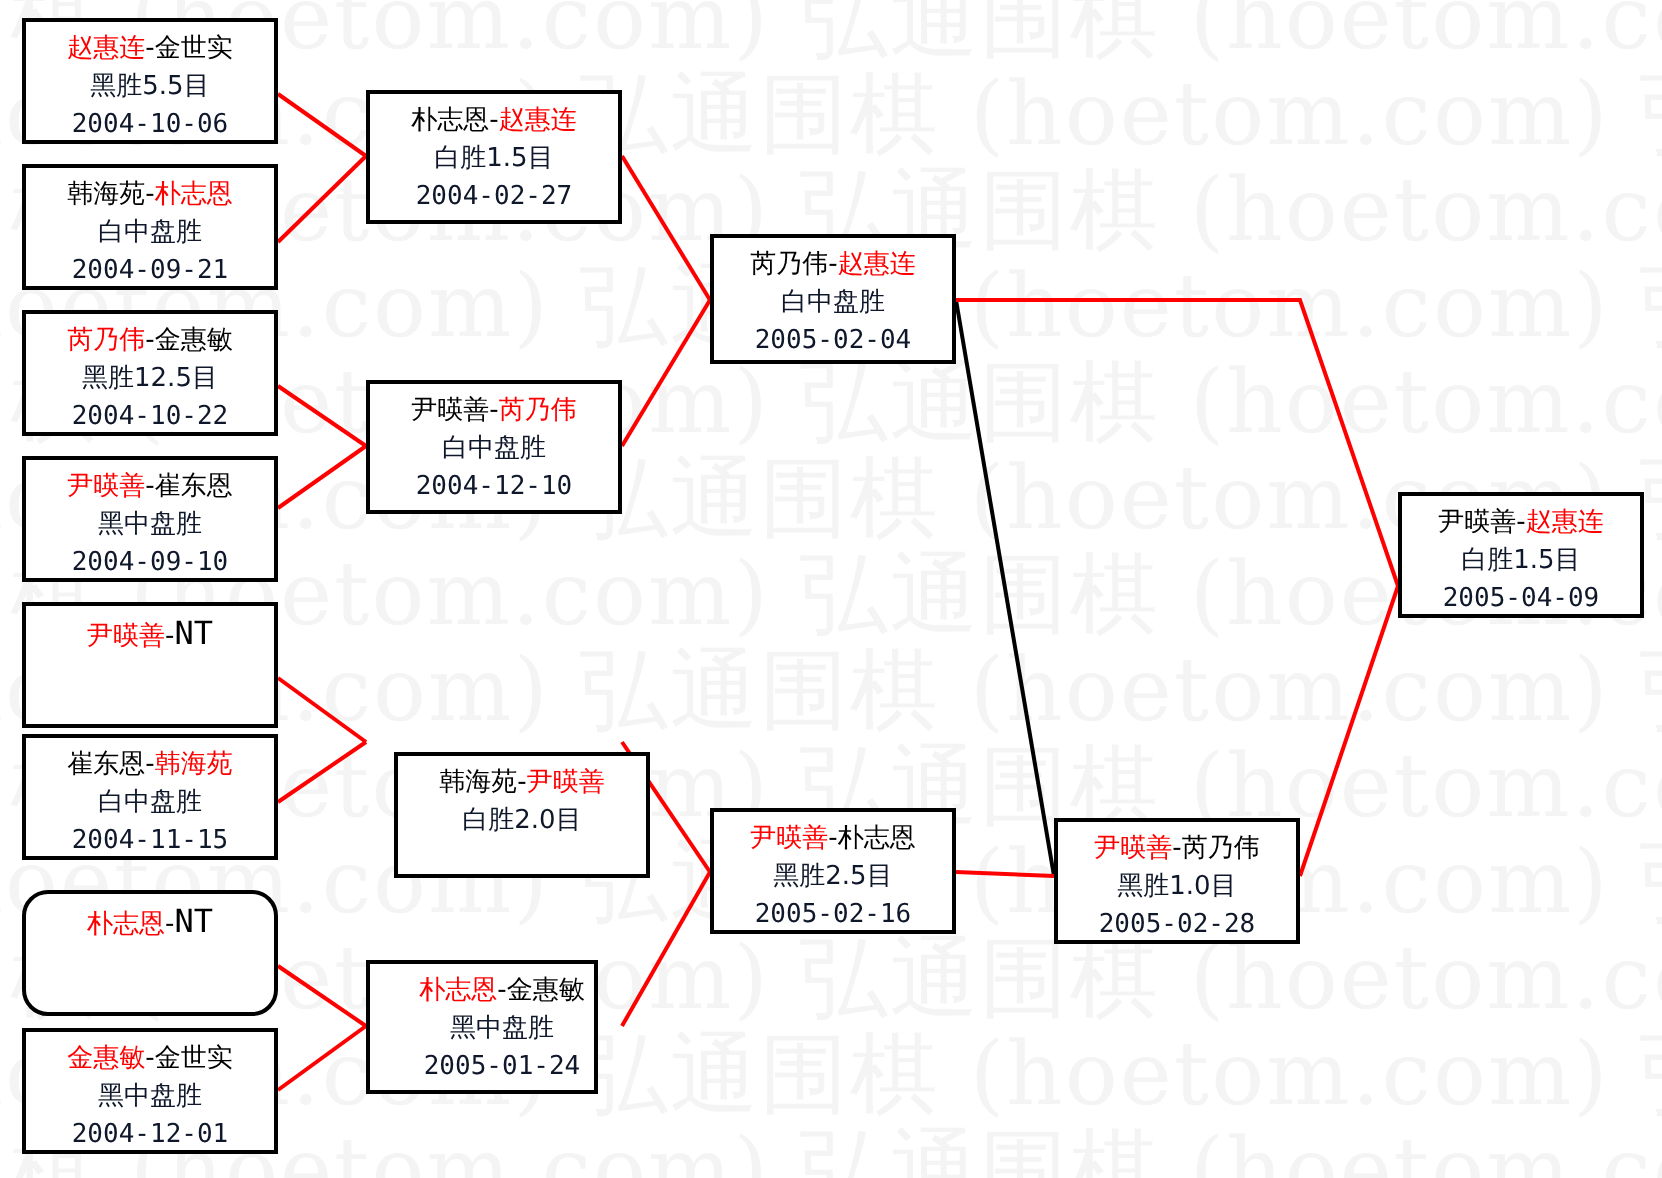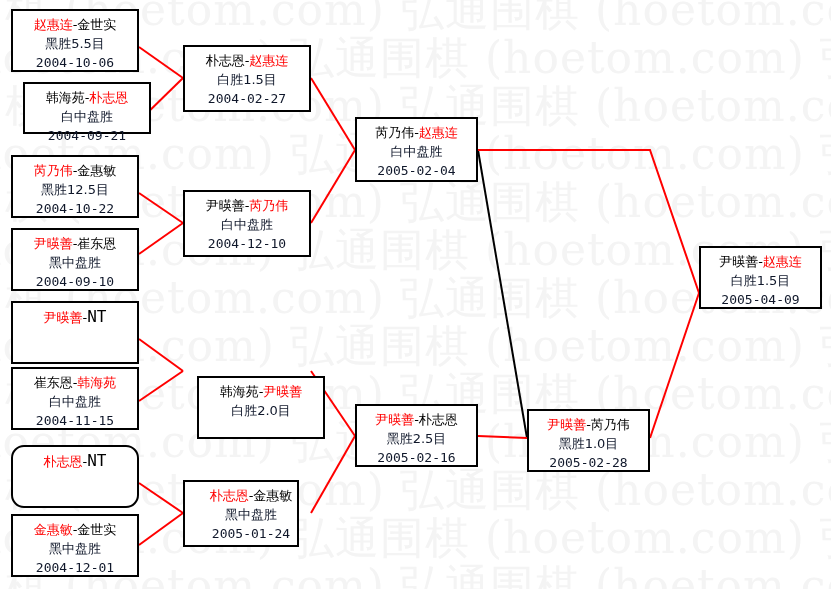--- a/index.html
+++ b/index.html
@@ -89,21 +89,21 @@
       <polyline points="478,150 650,150 699,293" fill="none" stroke="#ff0000" stroke-width="2"></polyline>
       <polyline points="650,438 699,293" fill="none" stroke="#ff0000" stroke-width="2"></polyline>
     </svg>
 
   <div id="boxes">
       <div class="mbox" style="left: 11px; top: 9px; width: 128px; height: 63px; border-color: rgb(0, 0, 0);">
         <div class="ln nm"><span class="win" style="color: rgb(255, 0, 0);">赵惠连</span><span class="sep">-</span><span class="lose" style="color: rgb(0, 0, 0);">金世实</span></div>
         <div class="ln res">黑胜5.5目</div>
         <div class="ln dt">2004-10-06</div>
       </div>
-      <div class="mbox" style="left: 23px; top: 82px; width: 128px; height: 52px; border-color: rgb(0, 0, 0);">
+      <div class="mbox" style="left: 11px; top: 82px; width: 128px; height: 63px; border-color: rgb(0, 0, 0);">
         <div class="ln nm"><span class="lose" style="color: rgb(0, 0, 0);">韩海苑</span><span class="sep">-</span><span class="win" style="color: rgb(255, 0, 0);">朴志恩</span></div>
         <div class="ln res">白中盘胜</div>
         <div class="ln dt">2004-09-21</div>
       </div>
       <div class="mbox" style="left: 11px; top: 155px; width: 128px; height: 63px; border-color: rgb(0, 0, 0);">
         <div class="ln nm"><span class="win" style="color: rgb(255, 0, 0);">芮乃伟</span><span class="sep">-</span><span class="lose" style="color: rgb(0, 0, 0);">金惠敏</span></div>
         <div class="ln res">黑胜12.5目</div>
         <div class="ln dt">2004-10-22</div>
       </div>
       <div class="mbox" style="left: 11px; top: 228px; width: 128px; height: 63px; border-color: rgb(0, 0, 0);">

